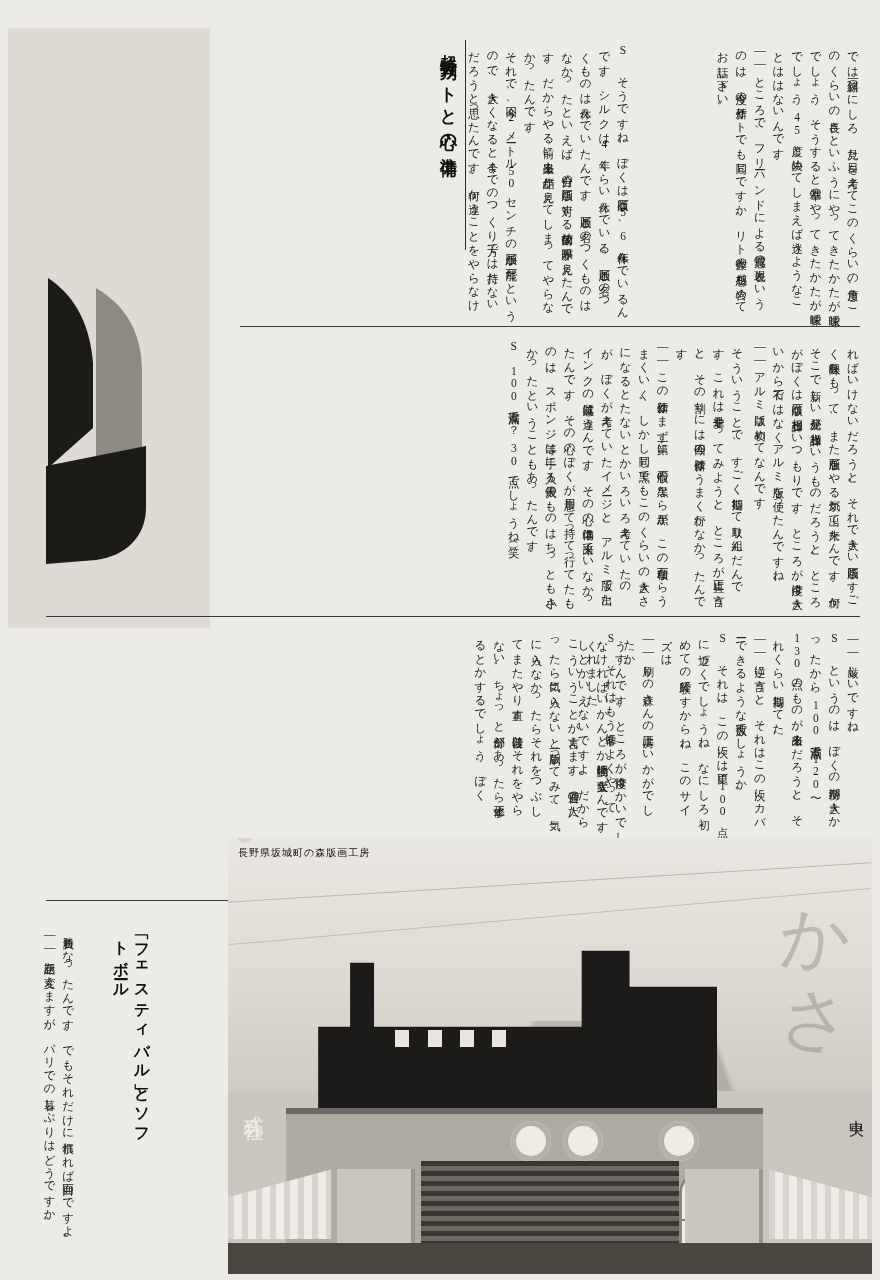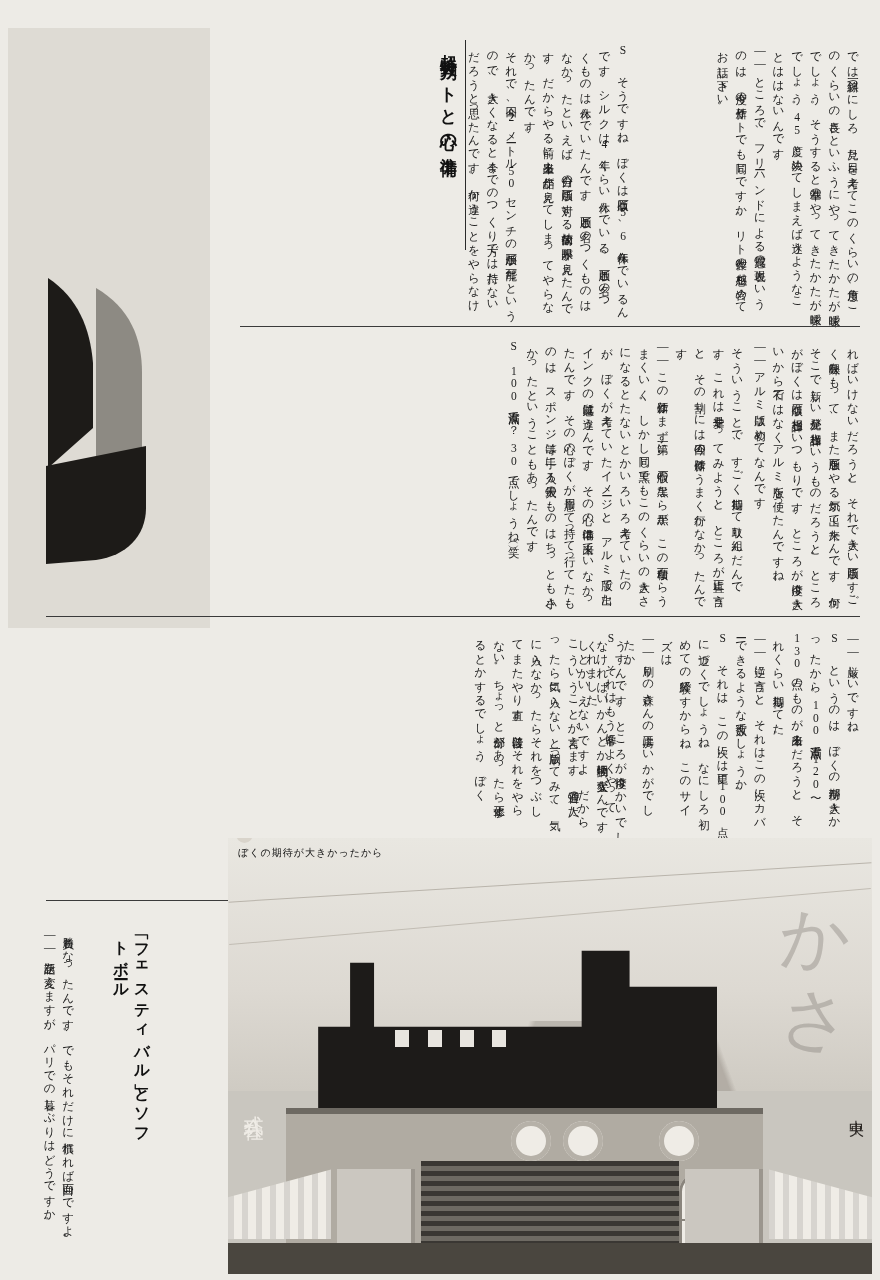--- a/index.html
+++ b/index.html
@@ -342,16 +342,16 @@
       </div>
 
     <div class="sign-l">式会社</div>
     <div class="sign-r">中央</div>
 
     <div class="grass"></div>
     <div class="figure1">
         <div class="head"></div>
       </div>
 
-    <div class="photo-caption">ぼくの期待が大きかったから</div>
+    <div class="photo-caption">長野県坂城町の森版画工房</div>
   </div>
 
 </div>
 
 </body></html>

